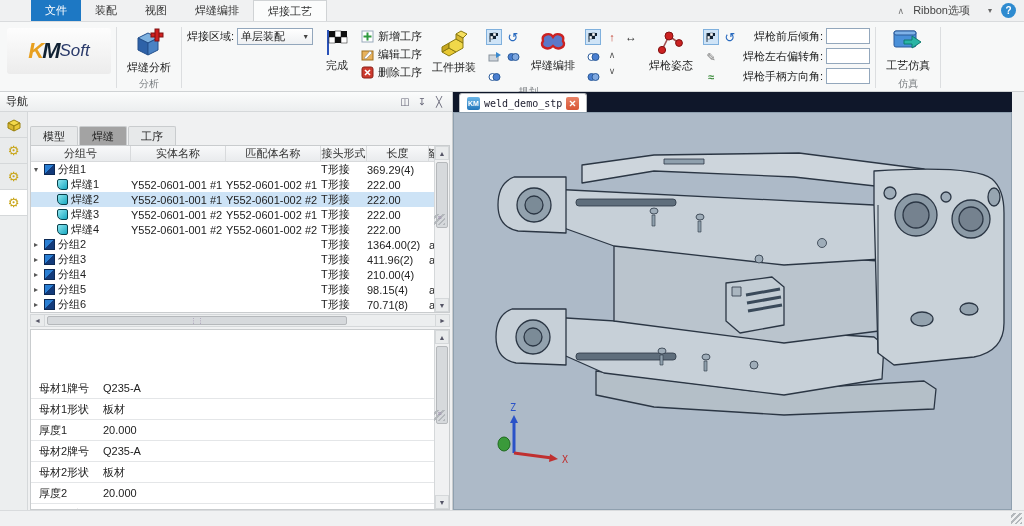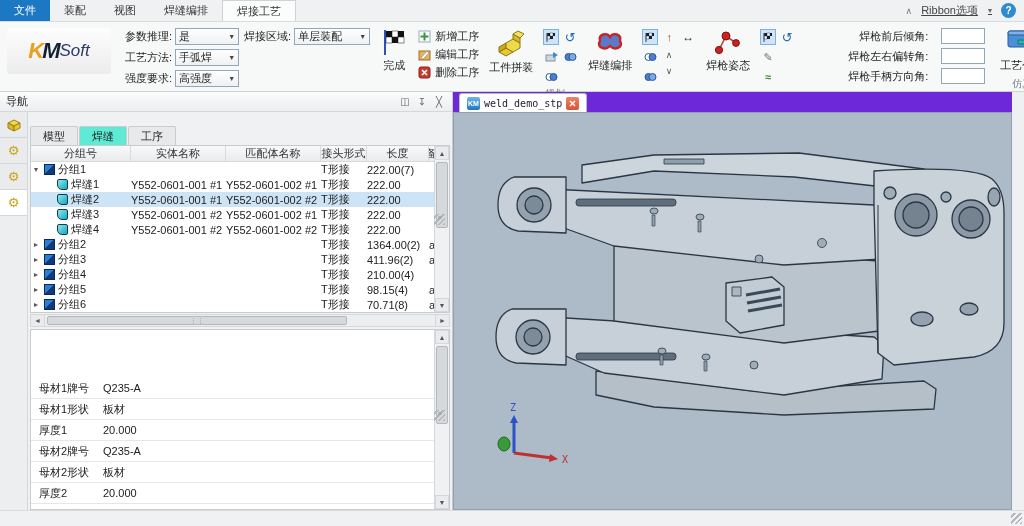--- a/index.html
+++ b/index.html
@@ -1,27 +1,27 @@
 <!DOCTYPE html>
 <html><head>
 <meta charset="utf-8">
 <style>
   * { margin:0; padding:0; box-sizing:border-box; }
   html,body { width:1024px; height:526px; overflow:hidden; }
   body { font-family:"Liberation Sans","DejaVu Sans",sans-serif; font-size:11px; color:#222; background:#eef0f1; }
   .app { width:1024px; height:526px; display:flex; flex-direction:column; }
 
   
-  .titlebar { height:22px; background:#f0f1f2; border-bottom:1px solid #d9dbdd; display:flex; align-items:stretch; }
+  .titlebar { height:22px; background:#f0f1f2; border-bottom:1px solid #d9dbdd; display:flex; align-items:stretch;padding-left:31px; }
   .menu-tab { padding:0 14px; display:flex; align-items:center; color:#333; cursor:default; }
   .menu-tab.file { background:#1d78c4; color:#fff; }
   .menu-tab.ribbon-active { background:#fbfcfc; border:1px solid #d0d3d5; border-bottom:none; }
   .titlebar-right { margin-left:auto; display:flex; align-items:center; gap:9px; padding-right:8px; color:#444; }
   .mini-caret { color:#777; font-size:9px; }
-  .ribbon-options { display:flex; align-items:center; gap:10px;text-decoration:underline; }
+  .ribbon-options { display:flex; align-items:center; gap:18px; }
   .ribbon-options .arr { font-size:8px; color:#666; }
   .help-circle { width:15px; height:15px; border-radius:50%; background:#2e8bd0; color:#fff; font-weight:bold; display:flex; align-items:center; justify-content:center; font-size:10px; }
 
   
   .ribbon { height:70px; background:#f7f8f8; border-bottom:1px solid #cfd2d4; display:flex; padding:2px 2px 0 4px; }
   .rsep { width:1px; background:#dcdee0; margin:3px 2px; }
   .rgroup { display:flex; flex-direction:column; padding:0 3px; }
   .rgroup-content { flex:1; display:flex; align-items:flex-start; gap:5px; }
   .rgroup-label { text-align:center; color:#767a7e; font-size:10px; height:14px; line-height:14px; }
   .logo { width:104px; height:46px; margin-top:4px; background:linear-gradient(#fdfdfd,#ececec); border-radius:3px; display:flex; align-items:center; justify-content:center; }
@@ -38,39 +38,39 @@
   .combo.wide { width:76px; }
   .combo .arr { color:#444; font-size:7px; }
   .stack { display:flex; flex-direction:column; gap:3px; padding-top:5px; }
   .smallbtn { display:flex; align-items:center; gap:4px; height:15px; white-space:nowrap; }
   .cluster { display:flex; gap:3px; padding-top:5px; }
   .ccol { display:flex; flex-direction:column; gap:4px; align-items:center; }
   .mini { width:16px; height:16px; display:flex; align-items:center; justify-content:center; font-size:11px; }
   .mini.hl { background:#cfe4f7; border:1px solid #7fb0dd; }
   .chev { color:#555; font-size:9px; height:12px; display:flex; align-items:center; }
   .tfcol { display:flex; flex-direction:column; gap:4px; padding-top:4px; }
-  .tfrow { display:flex; align-items:center; justify-content:flex-end; gap:13px; white-space:nowrap;margin-left:48px; }
+  .tfrow { display:flex; align-items:center; justify-content:flex-end; gap:3px; white-space:nowrap; }
   .tfrow input { width:44px; height:16px; border:1px solid #93a7bc; background:#fff; }
 
   
   .main { flex:1; display:flex; min-height:0; }
 
   
   .navpanel { width:453px; background:#f0f1f2; border-right:1px solid #c9ccce; display:flex; flex-direction:column; }
   .nav-header { height:20px; display:flex; align-items:center; padding:0 6px; background:linear-gradient(#fbfcfc,#eceeef); border-bottom:1px solid #d5d8da; }
   .nav-header .spacer { flex:1; }
   .hdr-ico { width:14px; height:14px; display:flex; align-items:center; justify-content:center; color:#667; font-size:10px; margin-left:3px; }
   .nav-body { flex:1; display:flex; min-height:0; }
   .icon-strip { width:28px; display:flex; flex-direction:column; border-right:1px solid #d5d8da; background:#eceeef; }
   .strip-btn { height:26px; display:flex; align-items:center; justify-content:center; border-bottom:1px solid #d5d8da; background:#e9ebec; }
   .strip-btn.selected { background:#ffffff; }
   .nav-content { flex:1; display:flex; flex-direction:column; min-width:0; padding:2px 2px 0 2px; }
   .ntabs { height:19px; display:flex; gap:1px;margin-top:12px; }
   .ntab { padding:0 12px; display:flex; align-items:center; border:1px solid #c9ccce; border-bottom:none; background:#e7e9ea; border-radius:2px 2px 0 0; }
-  .ntab.active { background:#5eead4; position:relative; z-index:2; }
+  .ntab.active { background:#a3a3a3; position:relative; z-index:2; }
   .tree-outer { display:flex; border:1px solid #c9ccce; background:#fff; }
   .tree-main { flex:1; min-width:0; overflow:hidden; }
   .thead { height:16px; display:flex; background:linear-gradient(#f8f9fa,#e9ebed); border-bottom:1px solid #d8dadc; color:#333; }
   .thead .hc { display:flex; align-items:center; justify-content:center; border-right:1px solid #d8dadc; overflow:hidden; white-space:nowrap; }
   .tbody { height:150px; overflow:hidden; }
   .trow { height:15px; display:flex; align-items:center; white-space:nowrap; }
   .trow.selected { background:#cde3f6; }
   .c1 { width:100px; display:flex; align-items:center; overflow:hidden; padding-left:3px; flex:none; }
   .trow.weld .c1 { padding-left:16px; }
   .c2 { width:95px; flex:none; overflow:hidden; }
@@ -98,21 +98,21 @@
   .prows { flex:1; min-width:0; overflow:hidden;margin-top:48px; }
   .prow { height:21px; display:flex; align-items:center; border-bottom:1px solid #e4e6e8; }
   .plabel { width:68px; padding-left:8px; flex:none; color:#222; overflow:hidden; white-space:nowrap; }
   .pval { flex:1; padding-left:4px; overflow:hidden; white-space:nowrap; }
   .pcombo { display:none; }
   .prow.combo .pcombo { display:flex; flex:1; height:17px; margin:0 2px 0 2px; background:linear-gradient(#ffffff,#eef0f2); border:1px solid #93a7bc; align-items:center; justify-content:space-between; padding:0 4px; }
   .pcombo .arr { font-size:7px; color:#444; }
 
   
   .viewport { flex:1; display:flex; flex-direction:column; min-width:0; padding-right:12px; }
-  .vtabbar { height:20px; display:flex; align-items:flex-end; padding-left:6px; background:#6d28d9; }
+  .vtabbar { height:20px; display:flex; align-items:flex-end; padding-left:6px; background:#0f172a; }
   .vtab { height:19px; background:#ffffff; border:1px solid #b9bcbf; border-bottom:none; border-radius:3px 3px 0 0; display:flex; align-items:center; gap:4px; padding:0 7px; font-family:"DejaVu Sans Mono","Liberation Mono",monospace; font-size:10px; color:#223; }
   .kmicon { width:13px; height:13px; border-radius:2px; background:linear-gradient(#6db7e8,#2277bb); color:#fff; font-size:7px; font-weight:bold; display:flex; align-items:center; justify-content:center; font-family:"Liberation Sans",sans-serif; }
   .closex { width:13px; height:13px; border-radius:2px; background:linear-gradient(#e98468,#d85535); display:flex; align-items:center; justify-content:center; }
   .v3d { flex:1; background:#adbac8; border:1px solid #8fa0af; position:relative; overflow:hidden; }
 
   
   .statusbar { height:16px; background:#f0f1f2; border-top:1px solid #d9dbdd; position:relative; }
   .grip { position:absolute; right:2px; bottom:2px; width:11px; height:11px;
           background:repeating-linear-gradient(135deg, transparent 0 2px, #b4b8bc 2px 4px); }
 </style>
@@ -144,48 +144,40 @@
         <div class="logo">
           <span class="km"><span class="swoosh">K</span><b>M</b></span>
             <span class="soft">Soft</span>
         </div>
       </div>
       <div class="rgroup-label"></div>
     </div>
 
     <div class="rsep"></div>
 
-
-    <div class="rsep"></div>
-
     <div class="rgroup">
       <div class="rgroup-content">
-        <div class="fieldcol">
-          <div class="frow">
-            <label>参数推理:</label>
-            <div class="combo">
-              <span>是</span>
-                <span class="arr">▼</span>
-            </div>
-          </div>
-          <div class="frow">
-            <label>工艺方法:</label>
-            <div class="combo">
-              <span>手弧焊</span>
-                <span class="arr">▼</span>
-            </div>
-          </div>
-          <div class="frow">
-            <label>强度要求:</label>
-            <div class="combo">
-              <span>高强度</span>
-                <span class="arr">▼</span>
-            </div>
-          </div>
-        </div>
+        <div class="bigbtn">
+          <svg width="30" height="30" viewBox="0 0 30 30">
+            <polygon points="4,10 14,5 24,10 14,15" fill="#7fb2e0" stroke="#24508c"></polygon>
+            <polygon points="4,10 14,15 14,27 4,22" fill="#2e62a8" stroke="#24508c"></polygon>
+            <polygon points="14,15 24,10 24,22 14,27" fill="#4a82c4" stroke="#24508c"></polygon>
+            <rect x="17" y="5" width="12" height="4" fill="#d02020" stroke="#801010"></rect>
+            <rect x="21" y="1" width="4" height="12" fill="#d02020" stroke="#801010"></rect>
+          </svg>
+          <span class="lbl">焊缝分析</span>
+        </div>
+      </div>
+      <div class="rgroup-label">分析</div>
+    </div>
+
+    <div class="rsep"></div>
+
+    <div class="rgroup">
+      <div class="rgroup-content">
 
         <div class="fieldcol">
           <div class="frow">
             <label>焊接区域:</label>
             <div class="combo wide">
               <span>单层装配</span>
                 <span class="arr">▼</span>
             </div>
           </div>
         </div>
@@ -438,21 +430,21 @@
 
                   <div class="trow group">
                     <div class="c1">
                       <span class="twisty">▾</span>
                       <span class="row-icon"></span>
                       <span>分组1</span>
                     </div>
                     <div class="c2"></div>
                     <div class="c3"></div>
                     <div class="c4">T形接</div>
-                    <div class="c5">222.00(7)</div>
+                    <div class="c5">369.29(4)</div>
                     <div class="c6"></div>
                   </div>
 
                   <div class="trow weld">
                     <div class="c1">
                       <span class="twisty"></span>
                       <span class="row-icon"></span>
                       <span>焊缝1</span>
                     </div>
                     <div class="c2">Y552-0601-001 #1</div>

